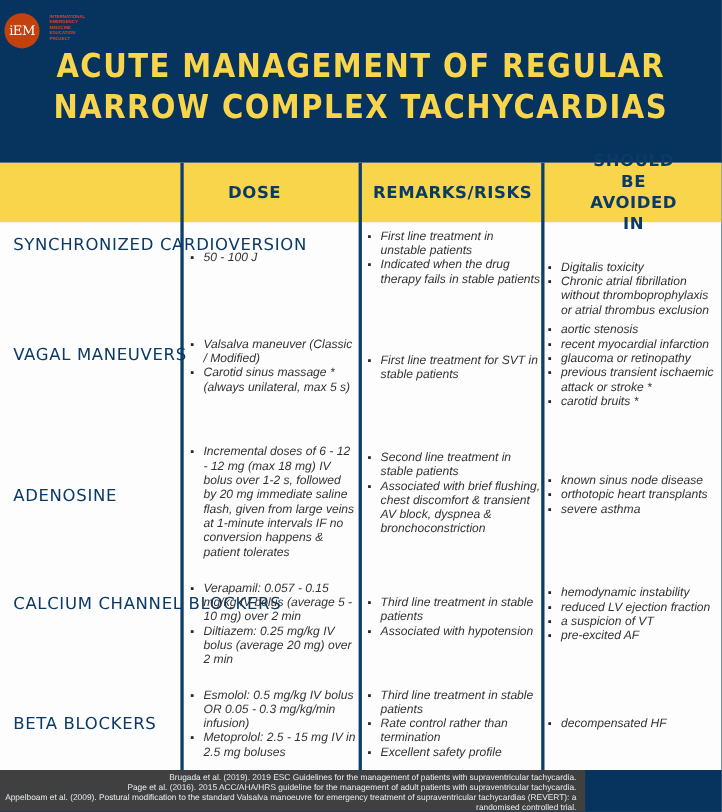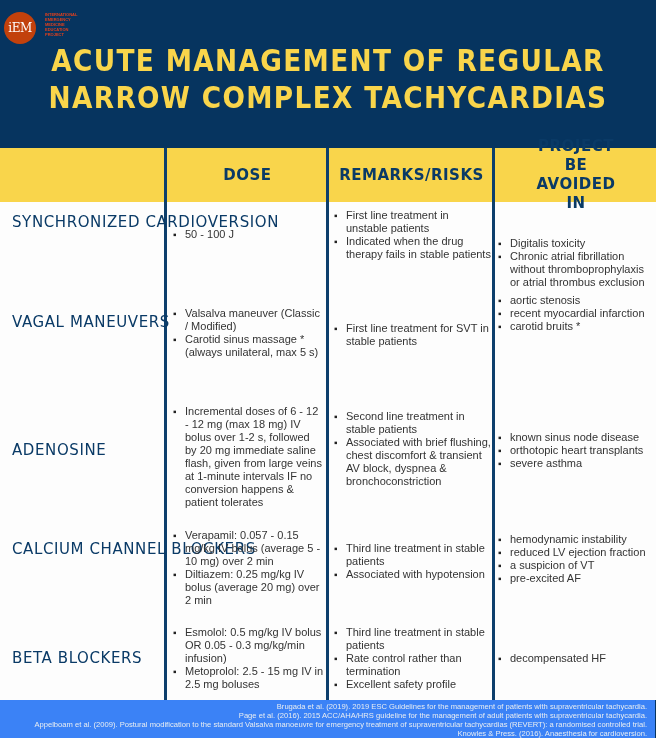--- a/index.html
+++ b/index.html
@@ -12,44 +12,44 @@
   .title { position: absolute; left: 0; top: 42px; width: 656px; text-align: center; color: #f9d54b; font-family: "DejaVu Sans", sans-serif; font-weight: bold; font-size: 30px; line-height: 37px; letter-spacing: 1.5px; transform: scaleX(0.88); transform-origin: center; }
 
   .table { position: absolute; left: 0; top: 148px; width: 656px; height: 552px; background: #fdfdfd; }
   .thead { position: absolute; left: 0; top: 0; width: 656px; height: 54px; background: #f9d54b; }
   .th { position: absolute; top: 0; height: 54px; display: flex; align-items: center; justify-content: center; text-align: center; color: #0a3a66; font-family: "DejaVu Sans", sans-serif; font-weight: bold; font-size: 15px; line-height: 19px; letter-spacing: 0.5px; }
   .vline { position: absolute; top: 0; width: 3px; height: 552px; background: #0d3f6c; }
 
   .row { position: absolute; left: 0; width: 656px; }
   .agent { position: absolute; left: 12px; color: #0a3a66; font-family: "DejaVu Sans", sans-serif; font-weight: normal; font-size: 15px; line-height: 20px; letter-spacing: 0.6px; }
   .cell { position: absolute; color: #333; font-size: 11px; line-height: 13px; }
-  .cell ul { list-style: none; }
+  .cell ul { list-style: none; font-style: italic; }
   .cell li { position: relative; padding-left: 13px; }
   .cell li::before { content: "\25AA"; position: absolute; left: 1px; top: 0; font-size: 10px; color: #222; }
 
-  .footer { position: absolute; left: 0; top: 700px; width: 655px; height: 38px; background: #3b82f6; }
+  .footer { position: absolute; left: 0; top: 700px; width: 532px; height: 38px; background: #404040; }
   .refs { position: absolute; right: 8px; top: 2px; text-align: right; color: #e8edf2; font-size: 7.6px; line-height: 9px; }
 </style>
 </head>
 <body>
 
 <div class="header">
   <div class="logo">iEM</div>
   <div class="logo-text">INTERNATIONAL EMERGENCY MEDICINE EDUCATION PROJECT</div>
   <div class="title">
     <div>ACUTE MANAGEMENT OF REGULAR</div>
     <div>NARROW COMPLEX TACHYCARDIAS</div>
   </div>
 </div>
 
 <div class="table">
   <div class="thead">
-    <div class="th" style="left:168px;width:159px;">DOSE</div>
+    <div class="th" style="left:152px;width:159px;">DOSE</div>
     <div class="th" style="left:330px;width:163px;">REMARKS/RISKS</div>
-    <div class="th" style="left:496px;width:160px;padding:0 30px;">PROJECT BE AVOIDED IN</div>
+    <div class="th" style="left:496px;width:160px;padding:0 30px;">SHOULD BE AVOIDED IN</div>
   </div>
   <div class="vline" style="left:164px;"></div>
   <div class="vline" style="left:326px;"></div>
   <div class="vline" style="left:492px;"></div>
 
   <div class="row">
     <div class="agent" style="top:64px;">SYNCHRONIZED CARDIOVERSION</div>
     <div class="cell" style="left:172px;top:80px;width:150px;">
       <ul>
           <li>50 - 100 J</li>
@@ -79,20 +79,22 @@
     </div>
     <div class="cell" style="left:333px;top:174px;width:158px;">
       <ul>
           <li>First line treatment for SVT  in stable patients</li>
         </ul>
     </div>
     <div class="cell" style="left:497px;top:146px;width:158px;">
       <ul>
         <li>aortic stenosis</li>
         <li>recent myocardial infarction</li>
+        <li>glaucoma or retinopathy</li>
+        <li>previous transient ischaemic attack or stroke *</li>
         <li>carotid bruits  *</li>
       </ul>
     </div>
   </div>
 
   <div class="row">
     <div class="agent" style="top:292px;">ADENOSINE</div>
     <div class="cell" style="left:172px;top:257px;width:152px;">
       <ul>
           <li>Incremental doses of 6 - 12 - 12 mg (max 18 mg) IV bolus over 1-2 s, followed by 20 mg immediate saline flash, given from large veins at 1-minute intervals IF no conversion happens &amp; patient tolerates</li>

